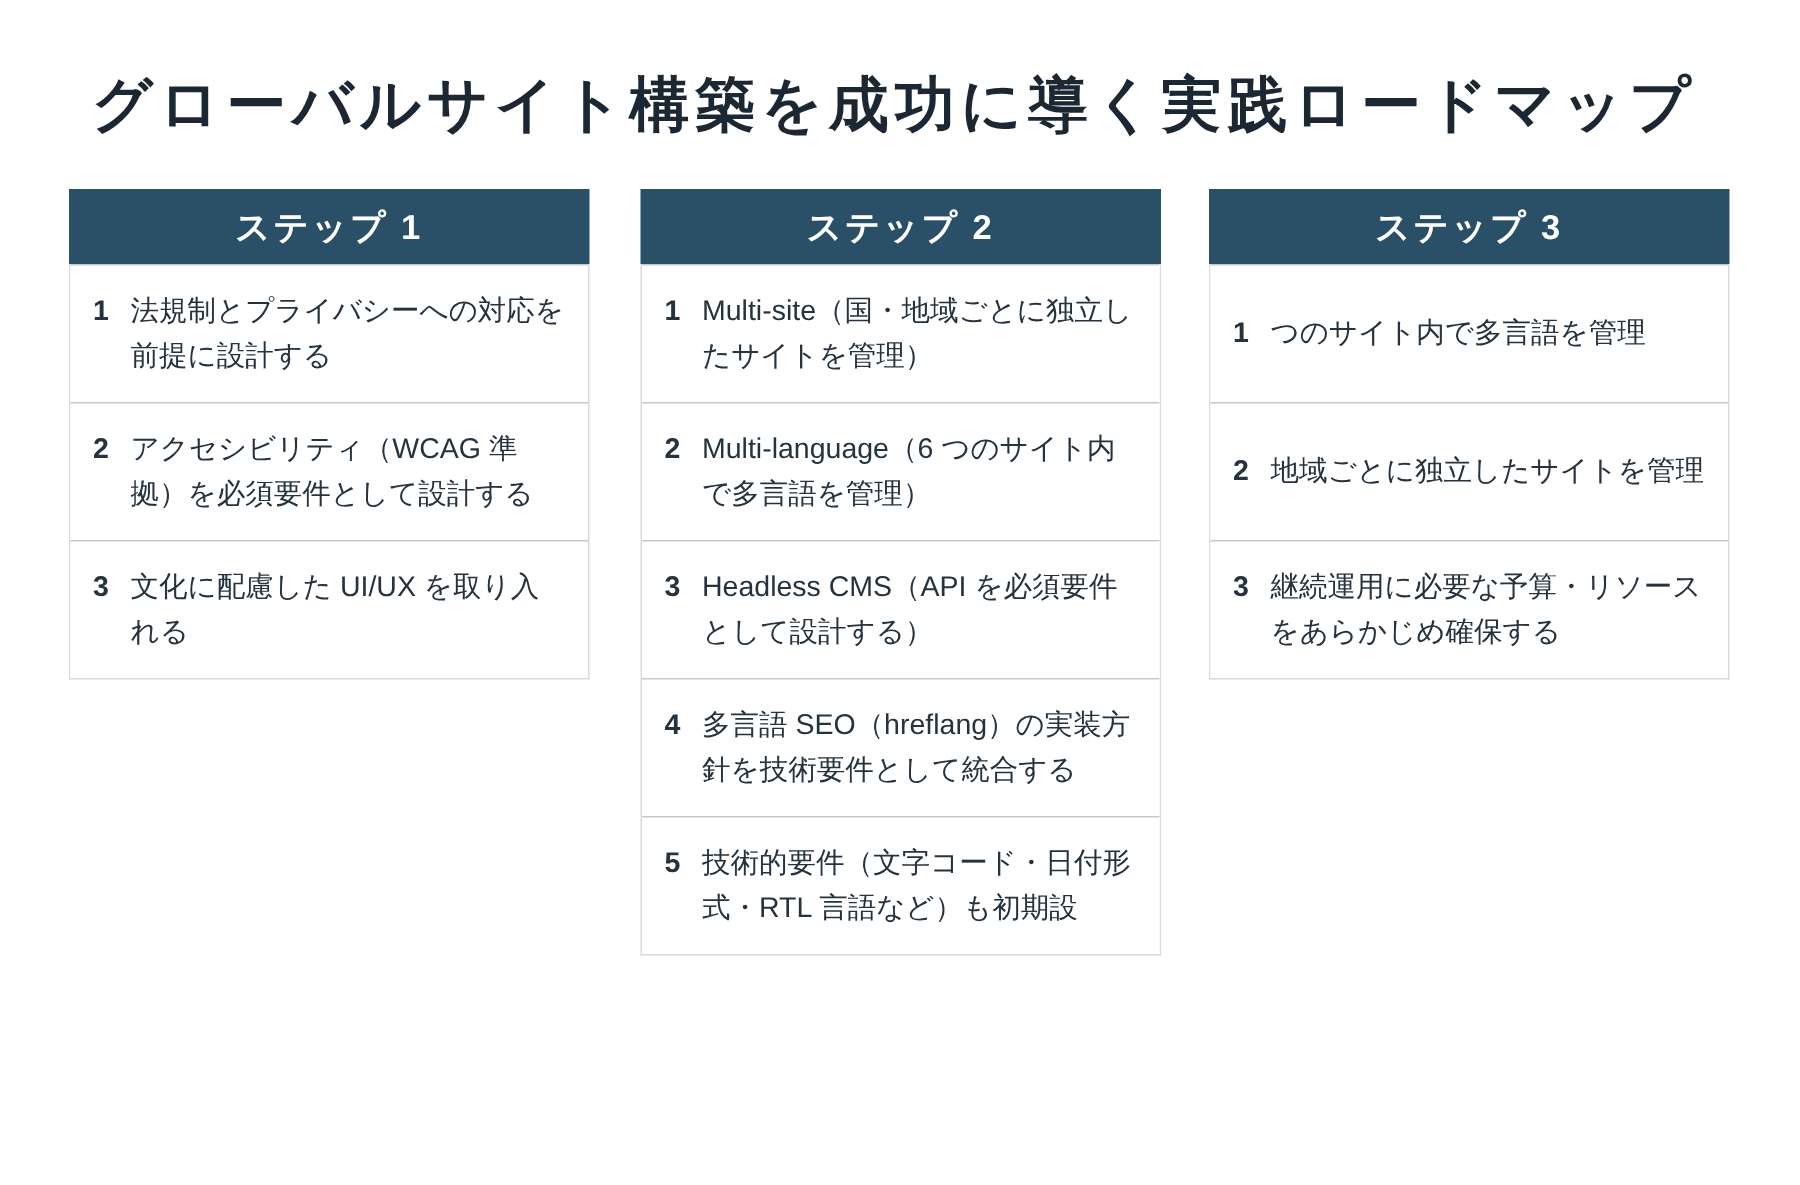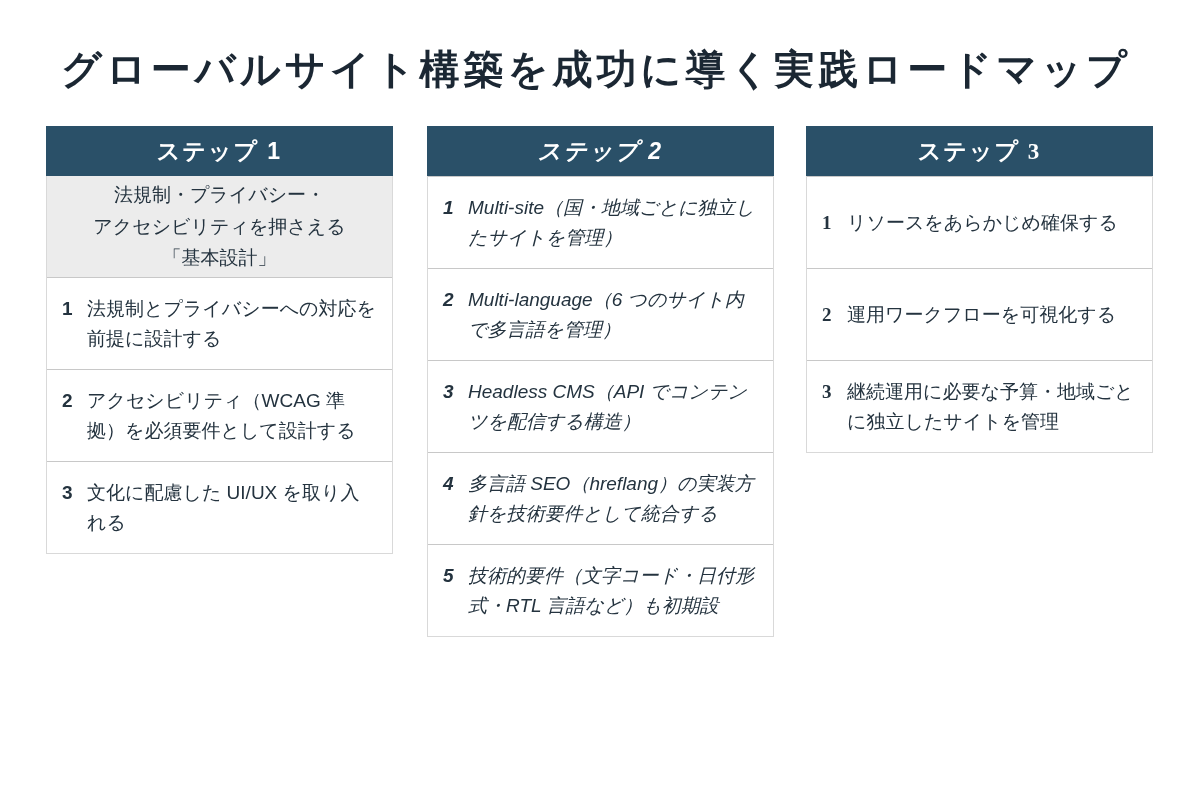--- a/index.html
+++ b/index.html
@@ -27,22 +27,22 @@
     font-weight: 700;
     letter-spacing: 4px;
     color: #1b2733;
   }
   .col {
     position: absolute;
     top: 126px;
     width: 347px;
   }
   .col-1 { left: 46px; }
-  .col-2 { left: 427px; font-style: italic; }
-  .col-3 { left: 806px; font-family: Liberation Serif, serif; }
+  .col-2 { left: 427px; }
+  .col-3 { left: 806px; }
   .col-header {
     height: 50px;
     background: #2a5068;
     color: #ffffff;
     display: flex;
     align-items: center;
     justify-content: center;
     font-size: 23px;
     font-weight: 700;
     letter-spacing: 2px;
@@ -99,23 +99,20 @@
 </head>
 <body>
 
 <div class="canvas">
 
   <h1 class="page-title">グローバルサイト構築を成功に導く実践ロードマップ</h1>
 
   <div class="col col-1">
     <div class="col-header">ステップ 1</div>
     <div class="col-body">
-      <div class="col-subtitle">法規制・プライバシー・
-アクセシビリティを押さえる
-「基本設計」</div>
       <div class="item">
         <div class="item-inner">
           <span class="num">1</span>
           <span class="txt">法規制とプライバシーへの対応を前提に設計する</span>
         </div>
       </div>
       <div class="item">
         <div class="item-inner">
           <span class="num">2</span>
           <span class="txt">アクセシビリティ（WCAG 準拠）を必須要件として設計する</span>
@@ -141,21 +138,21 @@
       </div>
       <div class="item">
         <div class="item-inner">
           <span class="num">2</span>
           <span class="txt">Multi-language（6 つのサイト内で多言語を管理）</span>
         </div>
       </div>
       <div class="item">
         <div class="item-inner">
           <span class="num">3</span>
-          <span class="txt">Headless CMS（API でコンテンツを配信する構造）</span>
+          <span class="txt">Headless CMS（API を必須要件として設計する）</span>
         </div>
       </div>
       <div class="item">
         <div class="item-inner">
           <span class="num">4</span>
           <span class="txt">多言語 SEO（hreflang）の実装方針を技術要件として統合する</span>
         </div>
       </div>
       <div class="item">
         <div class="item-inner">
@@ -165,31 +162,31 @@
       </div>
     </div>
   </div>
 
   <div class="col col-3">
     <div class="col-header">ステップ 3</div>
     <div class="col-body">
       <div class="item">
         <div class="item-inner">
           <span class="num">1</span>
-          <span class="txt">リソースをあらかじめ確保する</span>
+          <span class="txt">つのサイト内で多言語を管理</span>
         </div>
       </div>
       <div class="item">
         <div class="item-inner">
           <span class="num">2</span>
-          <span class="txt">運用ワークフローを可視化する</span>
+          <span class="txt">地域ごとに独立したサイトを管理</span>
         </div>
       </div>
       <div class="item">
         <div class="item-inner">
           <span class="num">3</span>
-          <span class="txt">継続運用に必要な予算・地域ごとに独立したサイトを管理</span>
+          <span class="txt">継続運用に必要な予算・リソースをあらかじめ確保する</span>
         </div>
       </div>
     </div>
   </div>
 
 </div>
 
 </body></html>

